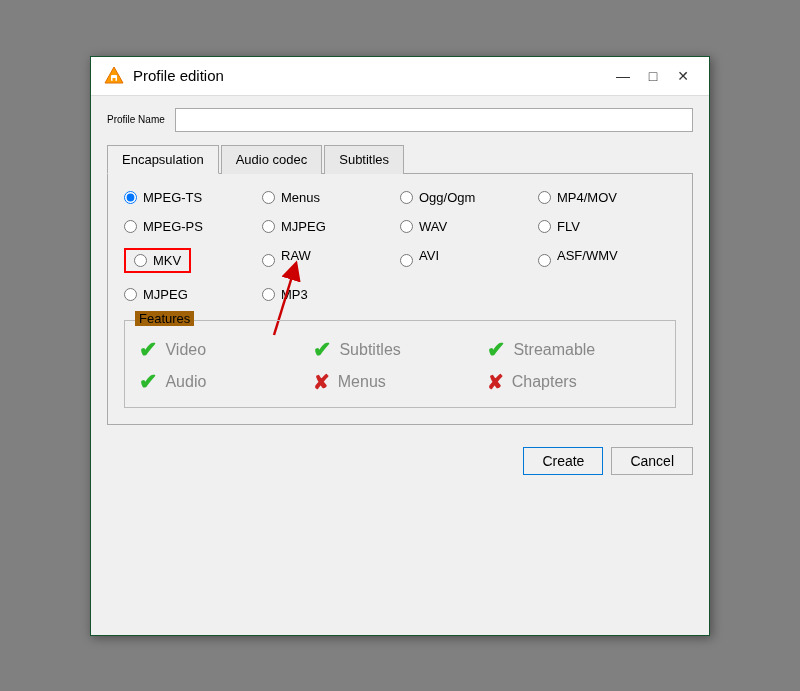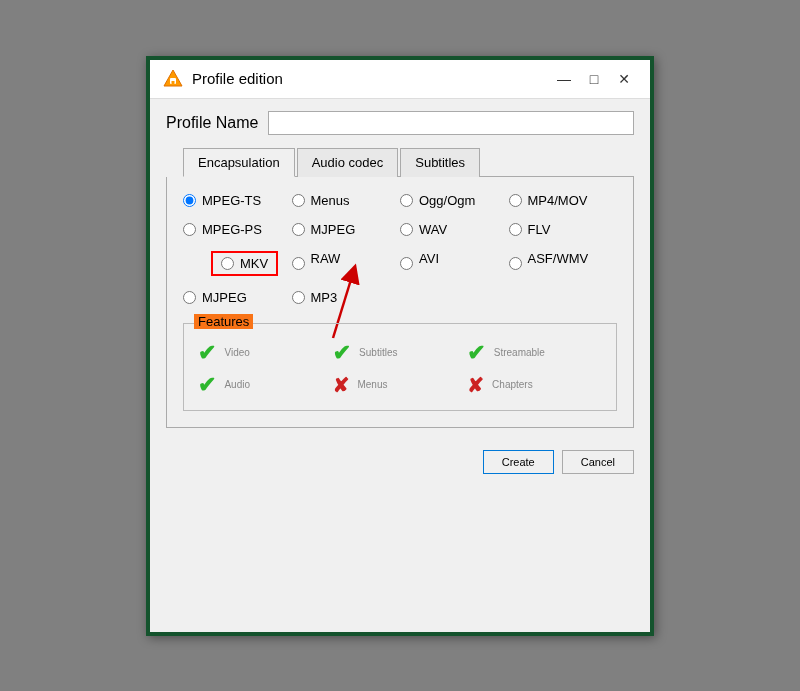--- a/index.html
+++ b/index.html
@@ -8,23 +8,23 @@
       display: flex;
       justify-content: center;
       align-items: center;
       width: 800px;
       height: 691px;
       font-family: 'Segoe UI', Tahoma, Geneva, Verdana, sans-serif;
       font-size: 13px;
     }
     .window {
       background: #f0f0f0;
-      border: 4px solid #14532d;
+      border: 1px solid #14532d;
       box-shadow: 2px 2px 10px rgba(0,0,0,0.4);
-      width: 508px;
+      width: 620px;
       min-height: 580px;
     }
     .title-bar {
       background: #fff;
       display: flex;
       align-items: center;
       padding: 8px 12px;
       border-bottom: 1px solid #ddd;
       justify-content: space-between;
     }
@@ -61,37 +61,36 @@
     .content {
       padding: 12px 16px;
     }
     .profile-name-row {
       display: flex;
       align-items: center;
       gap: 10px;
       margin-bottom: 12px;
     }
     .profile-name-label {
-      font-size: 16px;
+      font-size: 10px;
       color: #000;
       white-space: nowrap;
     }
     .profile-name-input {
       flex: 1;
       height: 24px;
       border: 1px solid #aaa;
       background: #fff;
       padding: 2px 4px;
       font-size: 13px;
     }
     .tabs {
       display: flex;
       border-bottom: 1px solid #aaa;
       margin-bottom: 0;
-      margin-left: 17px;
     }
     .tab {
       padding: 6px 14px;
       border: 1px solid #aaa;
       border-bottom: none;
       background: #e8e8e8;
       cursor: pointer;
       font-size: 13px;
       margin-right: 2px;
       position: relative;
@@ -125,32 +124,31 @@
     .radio-label {
       font-size: 13px;
       color: #000;
     }
     .mkv-highlight {
       border: 2px solid red;
       padding: 2px 6px;
       display: inline-flex;
       align-items: center;
       gap: 6px;
-      margin-left: 28px;
     }
     .features-section {
       border: 1px solid #bbb;
       padding: 10px 14px 14px;
       position: relative;
     }
     .features-legend {
       position: absolute;
       top: -10px;
       left: 10px;
-      background: #f97316;
+      background: #a16207;
       padding: 0 4px;
       font-size: 13px;
       font-weight: 500;
     }
     .features-grid {
       display: grid;
       grid-template-columns: repeat(3, 1fr);
       row-gap: 10px;
       margin-top: 8px;
     }
@@ -165,32 +163,32 @@
       font-weight: bold;
       line-height: 1;
     }
     .cross-icon {
       color: #cc2222;
       font-size: 20px;
       font-weight: bold;
       line-height: 1;
     }
     .feature-label {
-      font-size: 10px;
+      font-size: 16px;
       color: #888;
     }
     .footer {
       display: flex;
       justify-content: flex-end;
       padding: 10px 16px 12px;
       gap: 8px;
     }
     .btn {
       padding: 5px 18px;
-      font-size: 11px;
+      font-size: 14px;
       border: 1px solid #aaa;
       cursor: pointer;
       background: #f0f0f0;
     }
     .btn-create {
       border: 1px solid #0078d7;
       color: #000;
     }
     .radio-grid-wrapper {
       position: relative;

